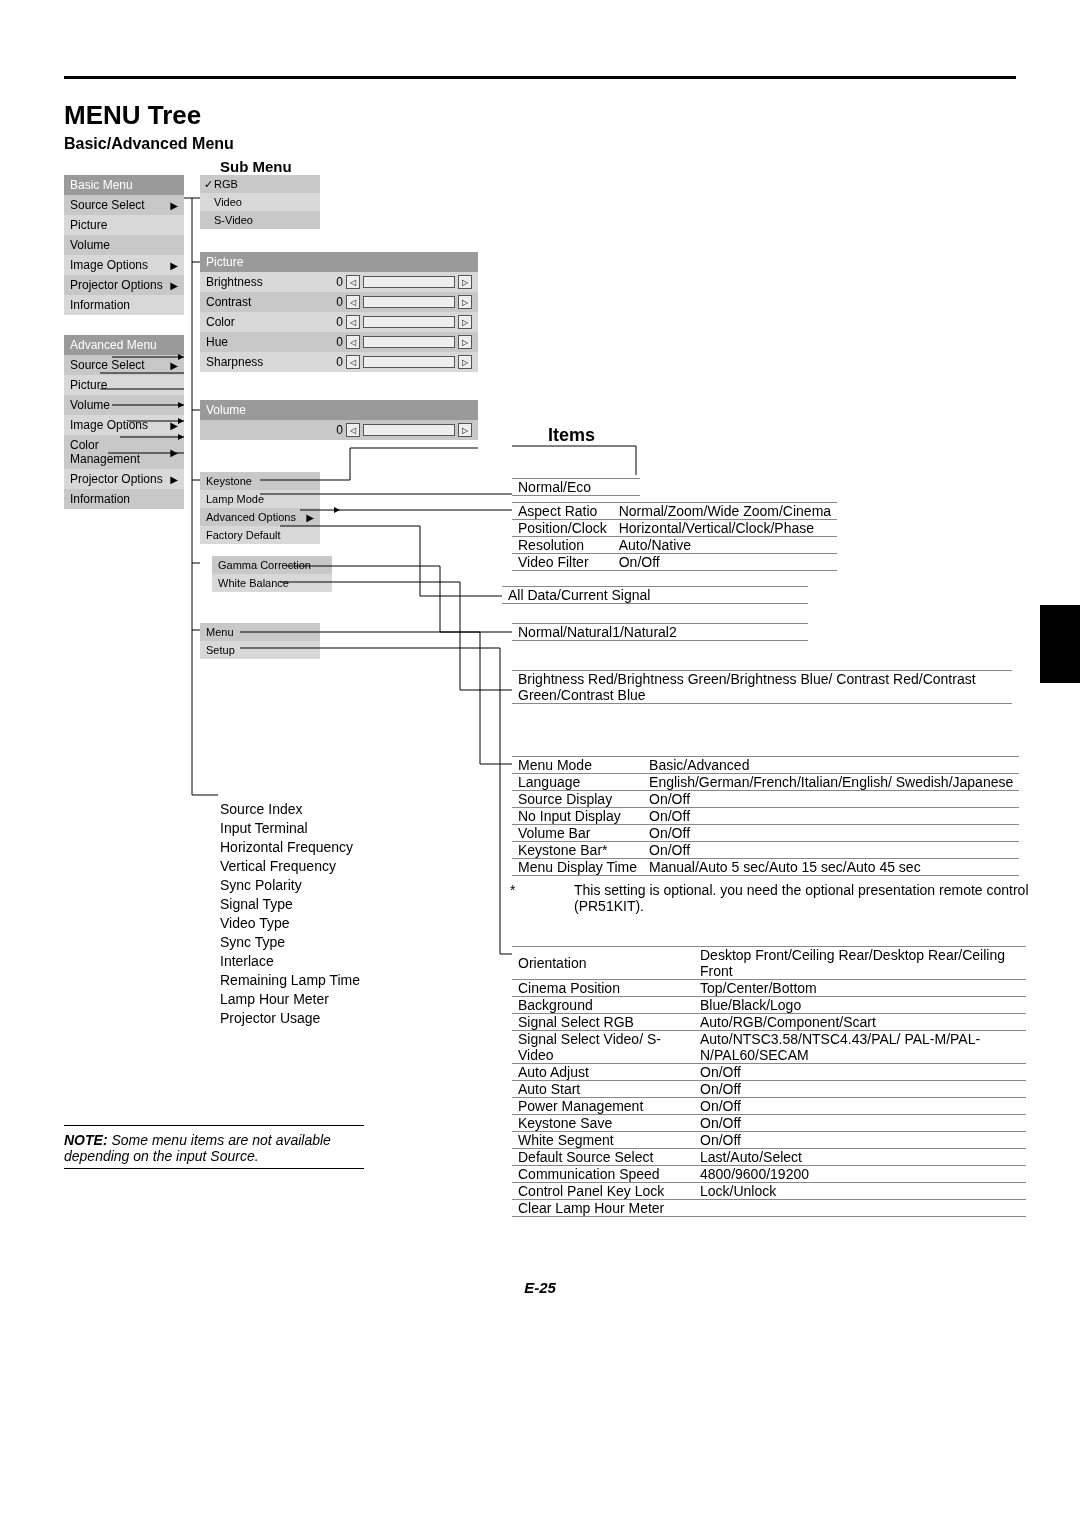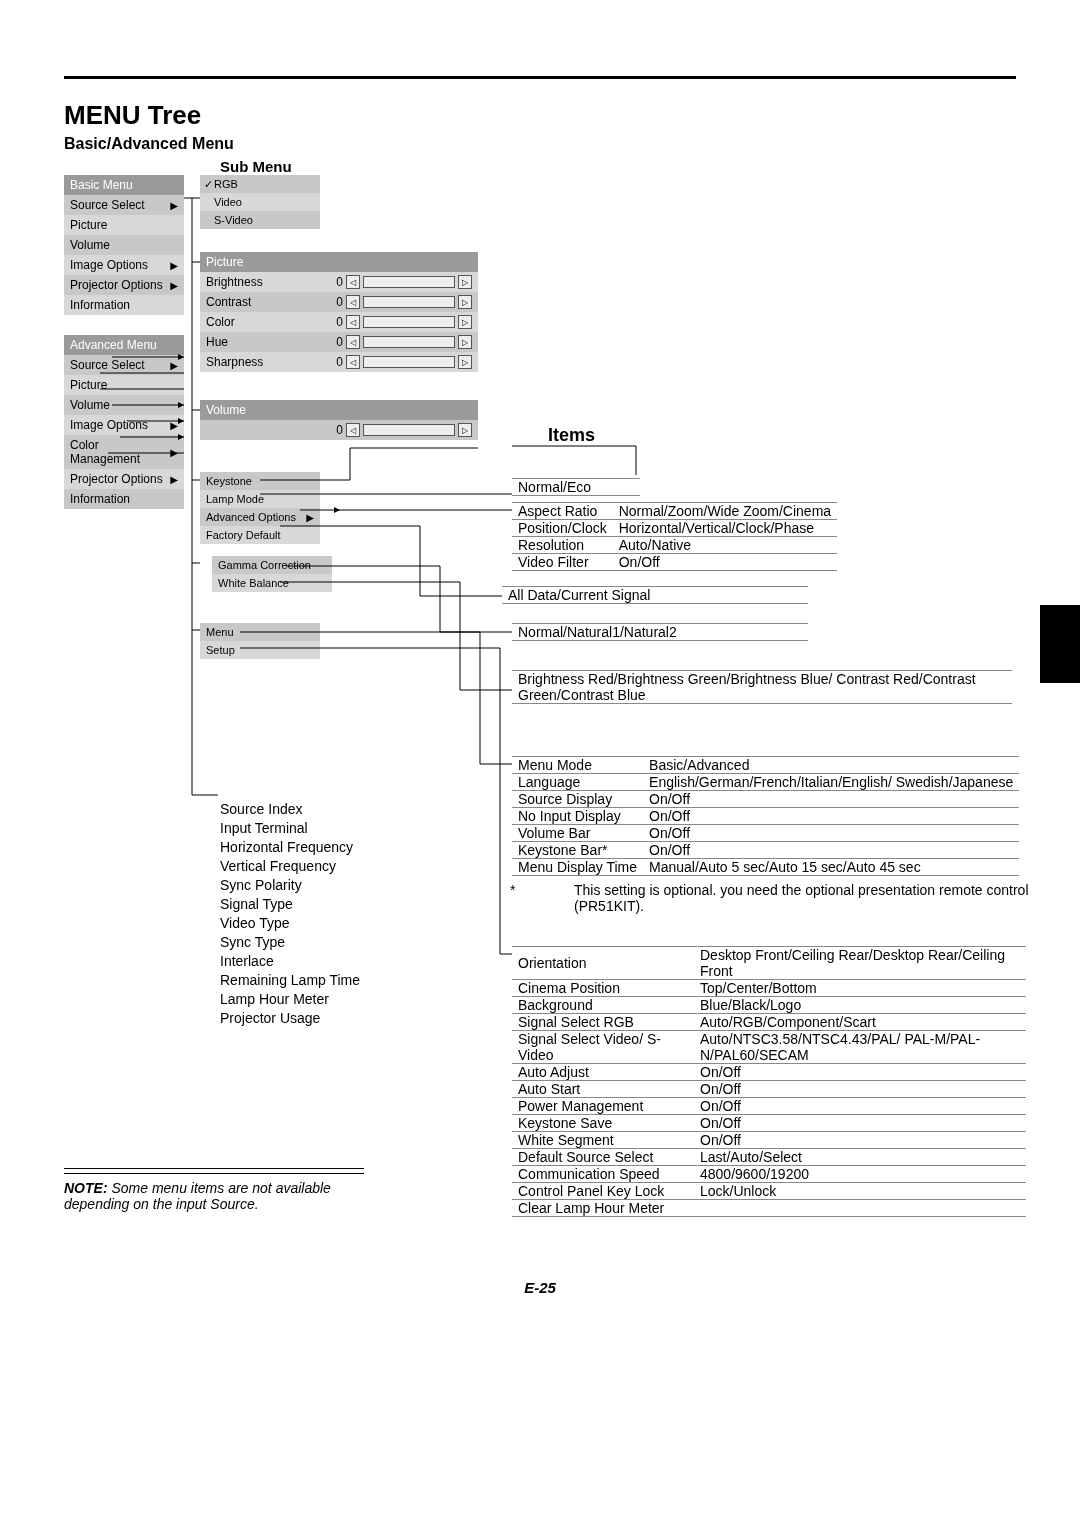--- a/index.html
+++ b/index.html
@@ -2,21 +2,21 @@
 <html><head>
 <meta charset="utf-8">
 <style>
 body { margin:0; padding:0; font-family: Arial, Helvetica, sans-serif; background:#fff; }
 .page { width:1080px; height:1526px; margin:0 auto; position:relative; background:#fff; }
 .hr-top { position:absolute; top:76px; left:64px; width:952px; height:3px; background:#000; }
 .title { position:absolute; top:100px; left:64px; font-size:26px; font-weight:bold; }
 .subtitle { position:absolute; top:135px; left:64px; font-size:16px; font-weight:bold; }
 .submenu-label { position:absolute; top:158px; left:220px; font-size:15px; font-weight:bold; }
 .items-label { position:absolute; top:425px; left:548px; font-size:18px; font-weight:bold; }
-.note { position:absolute; top:1125px; left:64px; width:300px; font-size:14px; font-style:italic; border-top:1px solid #000; padding-top:6px;margin-top:48px; }
+.note { position:absolute; top:1125px; left:64px; width:300px; font-size:14px; font-style:italic; border-top:1px solid #000; padding-top:6px; }
 .note b { font-weight:bold; font-style:italic; }
 .note-rule { position:absolute; top:1168px; left:64px; width:300px; height:1px; background:#000; }
 .pagenum { position:absolute; bottom:230px; width:100%; text-align:center; font-size:15px; font-weight:bold; font-style:italic; }
 
 
 .panel { position:absolute; font-size:12px; }
 .panel-header { background:#9a9a9a; color:#fff; padding:3px 6px; }
 .panel-row { padding:3px 6px; display:flex; justify-content:space-between; align-items:center; }
 .panel-row.alt0 { background:#c8c8c8; }
 .panel-row.alt1 { background:#d8d8d8; }

